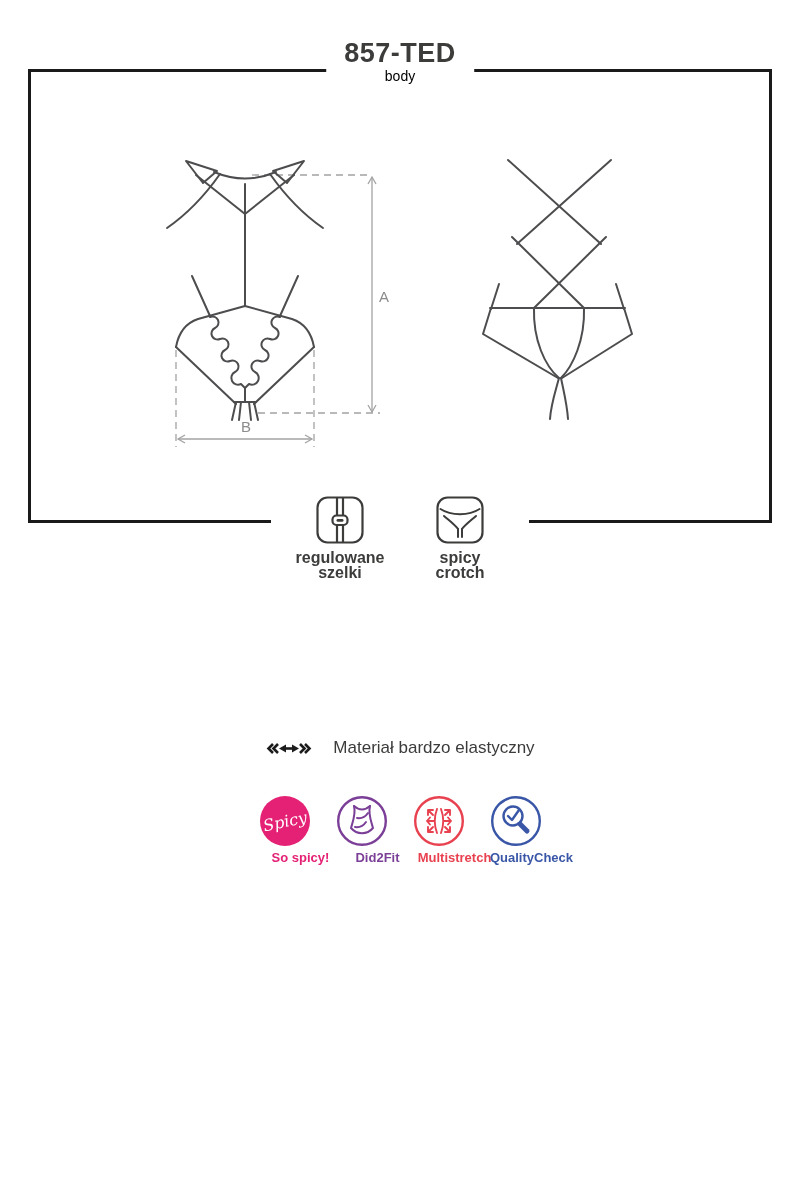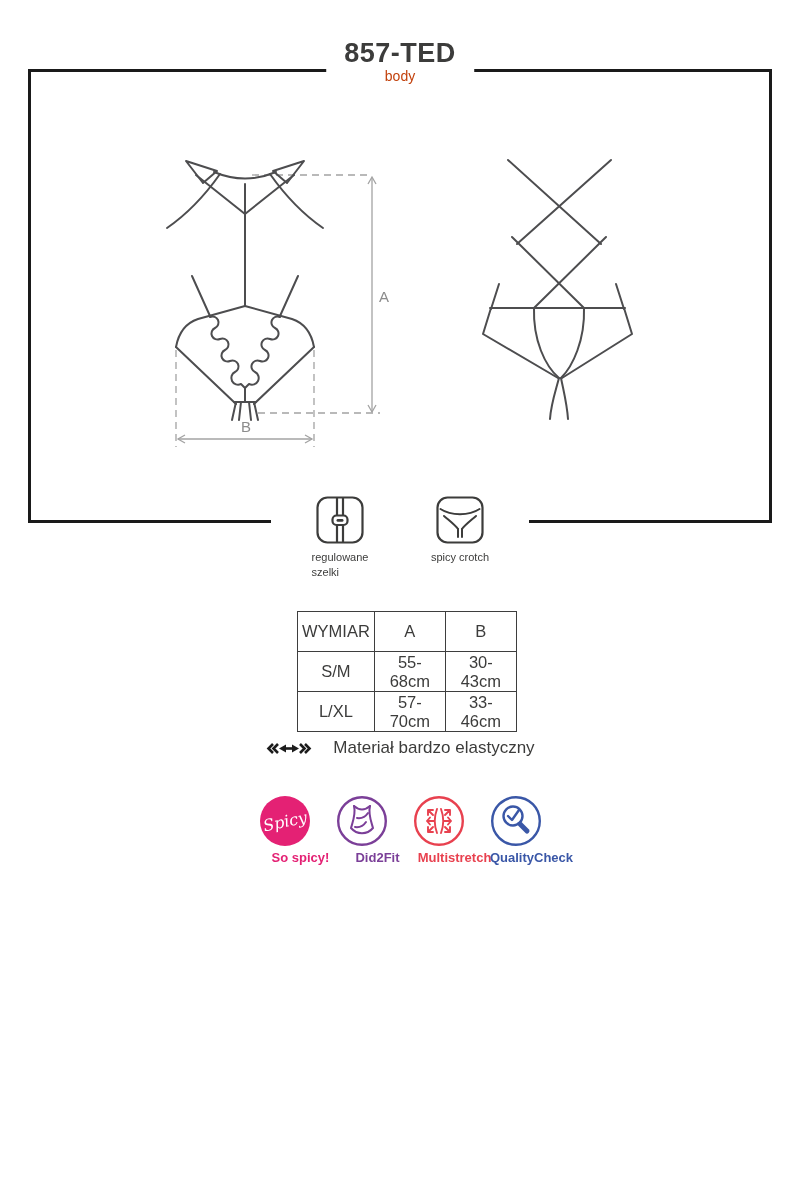--- a/index.html
+++ b/index.html
@@ -6,35 +6,35 @@
   .page{
     position:relative;width:800px;height:1008px;background:#fff;
     font-family:"Liberation Sans",sans-serif;color:#3c3c3b;overflow:hidden;
   }
   
   .title-block{
     position:absolute;top:38px;left:50%;transform:translateX(-50%);
     background:#fff;padding:0 18px;text-align:center;z-index:3;
   }
   .title-block h1{margin:0;font-size:27px;font-weight:bold;letter-spacing:.5px;color:#3c3c3b;line-height:30px;}
-  .title-block .subtitle{font-size:14px;color:#c2410c;line-height:16px;text-align:center;}
+  .title-block .subtitle{font-size:14px;color:#000000;line-height:16px;text-align:center;}
   
   .frame{
     position:absolute;left:28px;top:69px;width:744px;height:454px;
     border:3px solid #1a1a1a;box-sizing:border-box;background:#fff;z-index:1;
   }
   .sketch-svg{position:absolute;left:28px;top:69px;width:744px;height:454px;z-index:2;pointer-events:none;}
   
   .features{
     position:absolute;top:496px;left:50%;transform:translateX(-50%);
     display:flex;gap:34px;background:#fff;padding:0 26px;z-index:4;
   }
   .feature{display:flex;flex-direction:column;align-items:center;width:86px;}
   .feature svg{width:48px;height:48px;}
-  .feature-label{margin-top:6px;font-size:11px;font-weight:normal;line-height:15px;color:#3c3c3b;}
+  .feature-label{margin-top:6px;font-size:16px;font-weight:bold;line-height:15px;text-align:center;color:#3c3c3b;}
   
   .size-table{
     position:absolute;left:297px;top:611px;border-collapse:collapse;
     font-size:16.5px;color:#3c3c3b;z-index:2;
   }
   .size-table td,.size-table th{
     border:1px solid #3e3e3e;text-align:center;vertical-align:middle;
     font-weight:normal;height:39px;padding:0 4px;
   }
   .size-table .c0{width:62px;}
@@ -160,39 +160,20 @@
         <path d="M 40 20 C 33 26 29 29 26 33" stroke="#3c3c3b" stroke-width="2" fill="none" stroke-linecap="round"></path>
         <path d="M 22 33 L 22 41 M 26 33 L 26 41" stroke="#3c3c3b" stroke-width="2" fill="none" stroke-linecap="round"></path>
       </svg>
       <div class="feature-label">
         <div>spicy crotch</div>
         <div></div>
       </div>
     </div>
   </div>
 
-  <table class="size-table">
-    <tbody>
-        <tr>
-      <th class="c0">WYMIAR</th>
-      <th class="c1">A</th>
-      <th class="c2">B</th>
-    </tr>
-    <tr>
-      <td>S/M</td>
-      <td>55-68cm</td>
-      <td>30-43cm</td>
-    </tr>
-    <tr>
-      <td>L/XL</td>
-      <td>57-70cm</td>
-      <td>33-46cm</td>
-    </tr>
-  </tbody>
-    </table>
 
   <div class="material-row">
     <svg viewBox="0 0 48 16">
       <g stroke="#1c1c1c" stroke-width="2.6" fill="none">
         <path d="M 13 3.5 L 8.5 8 L 13 12.5"></path>
         <path d="M 8 3.5 L 3.5 8 L 8 12.5"></path>
         <path d="M 35 3.5 L 39.5 8 L 35 12.5"></path>
         <path d="M 40 3.5 L 44.5 8 L 40 12.5"></path>
         <path d="M 19 8 L 29 8"></path>
       </g>

